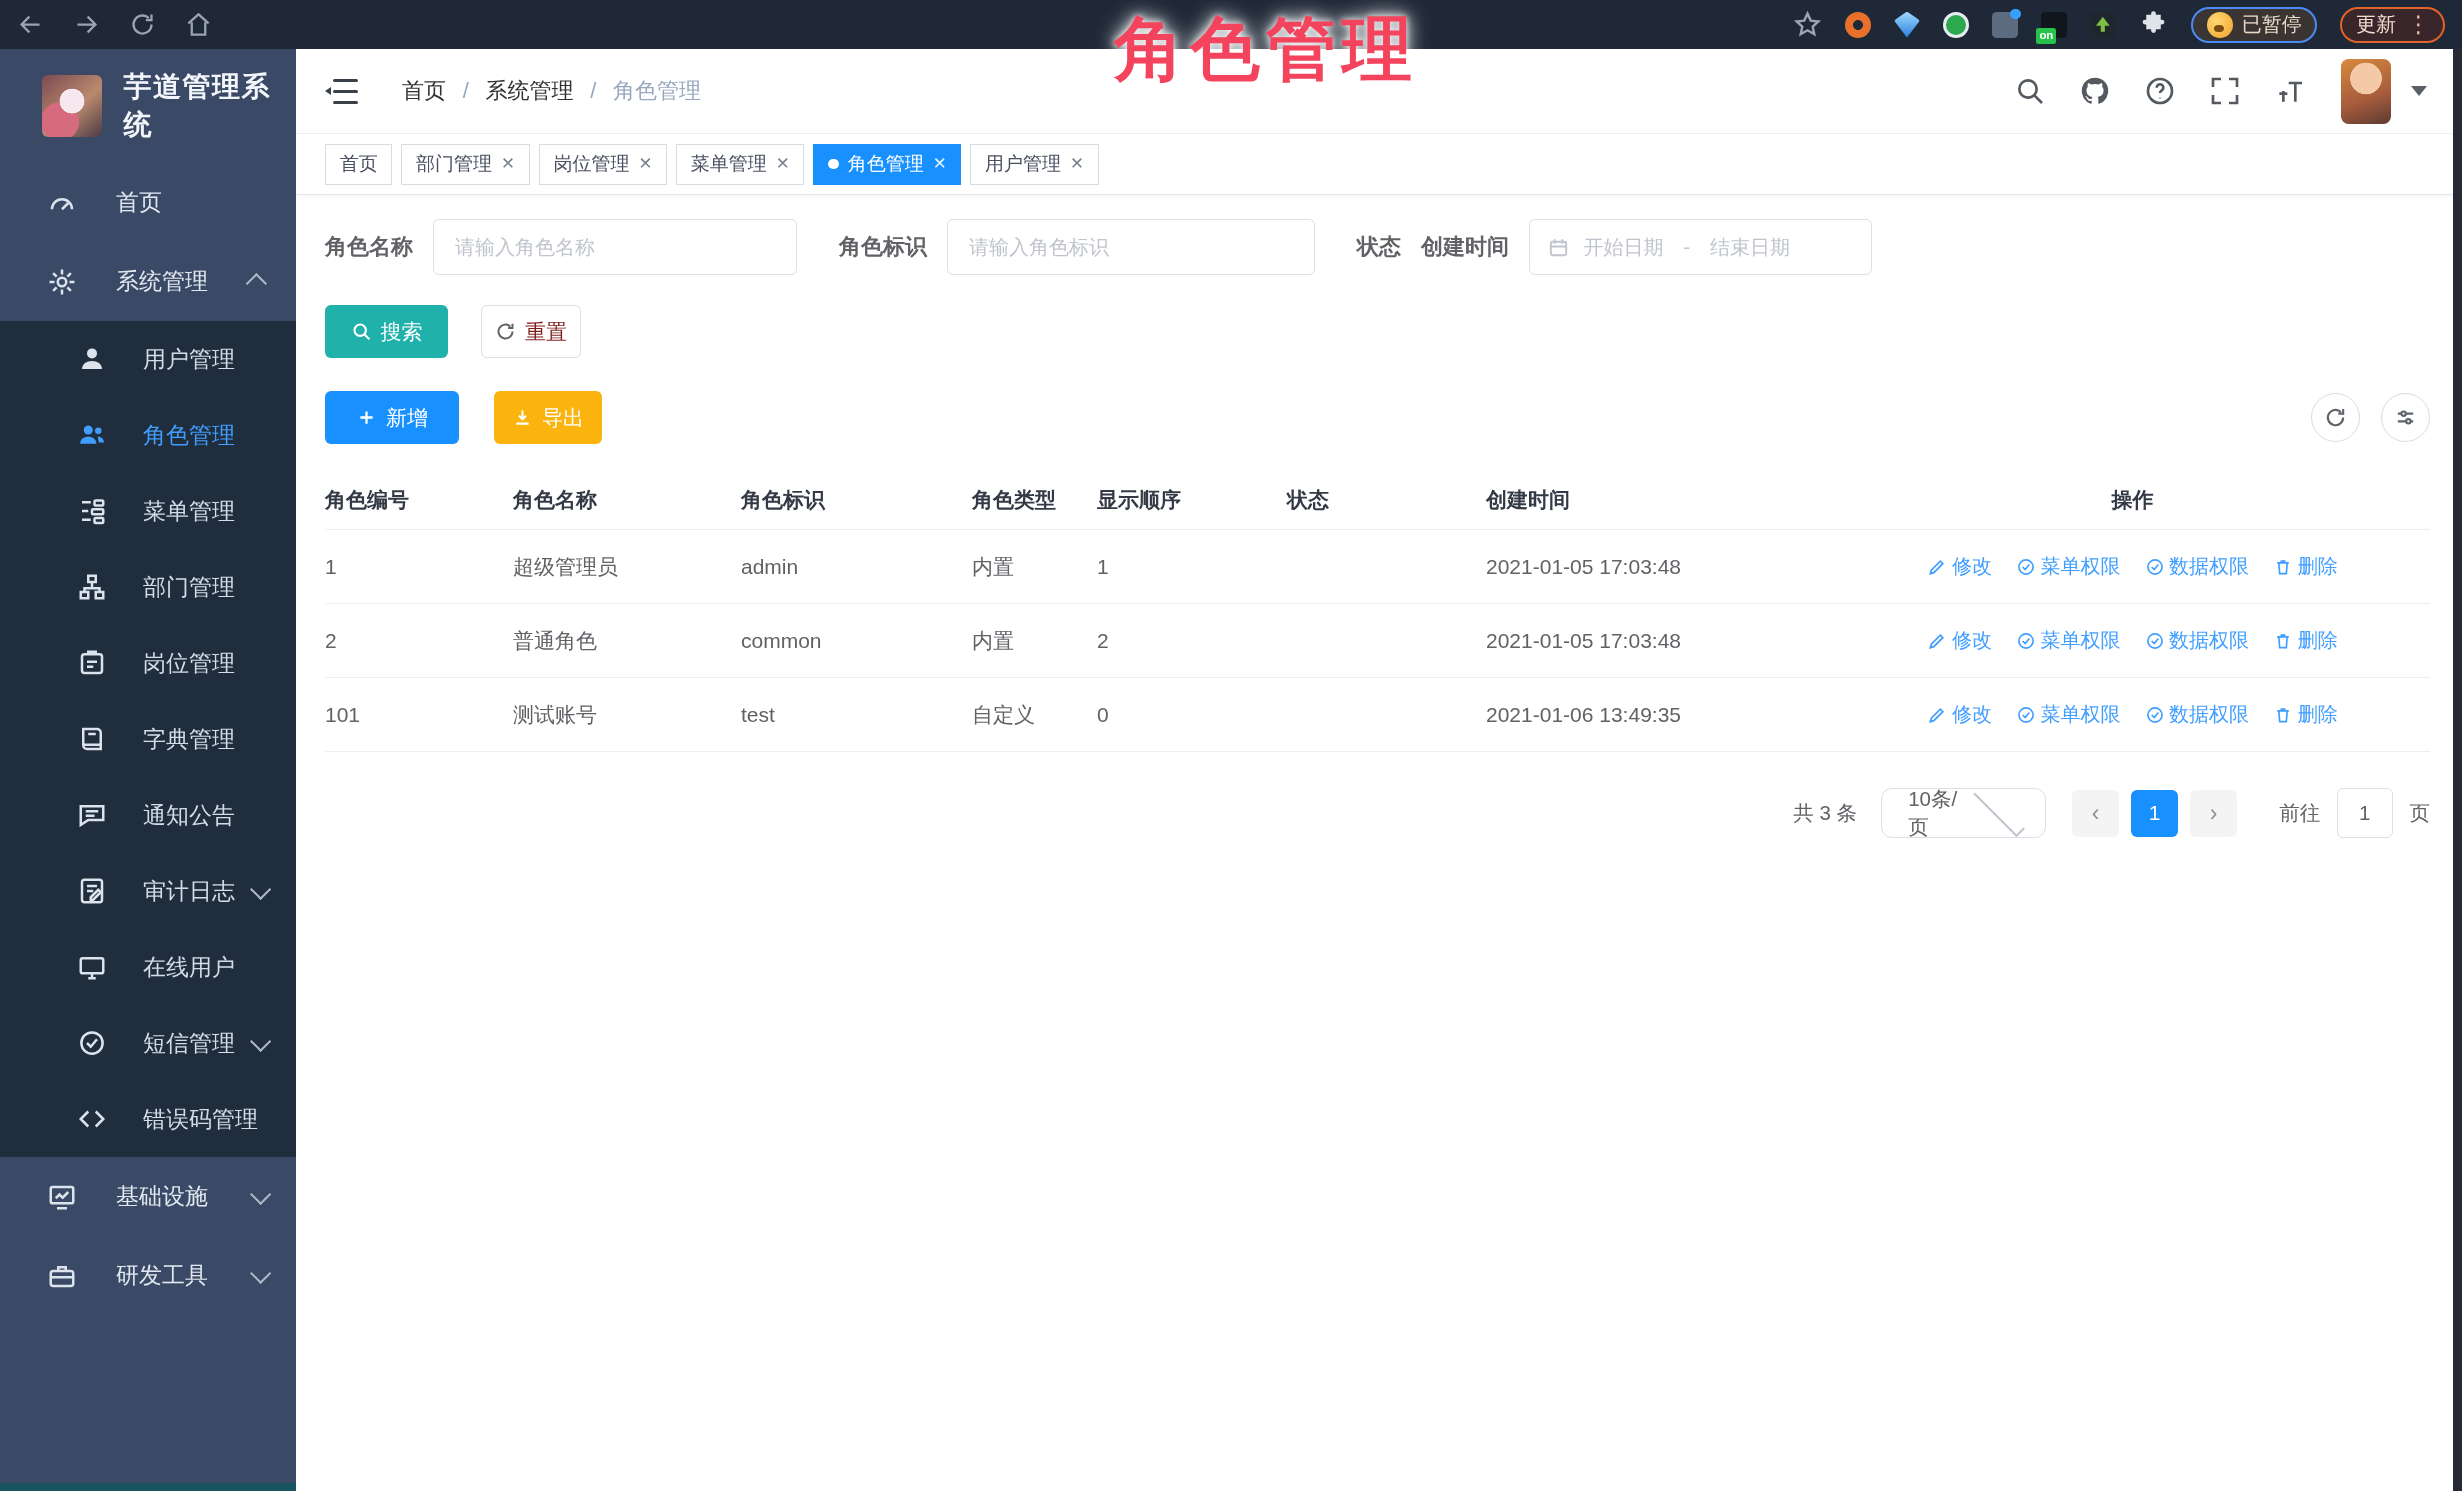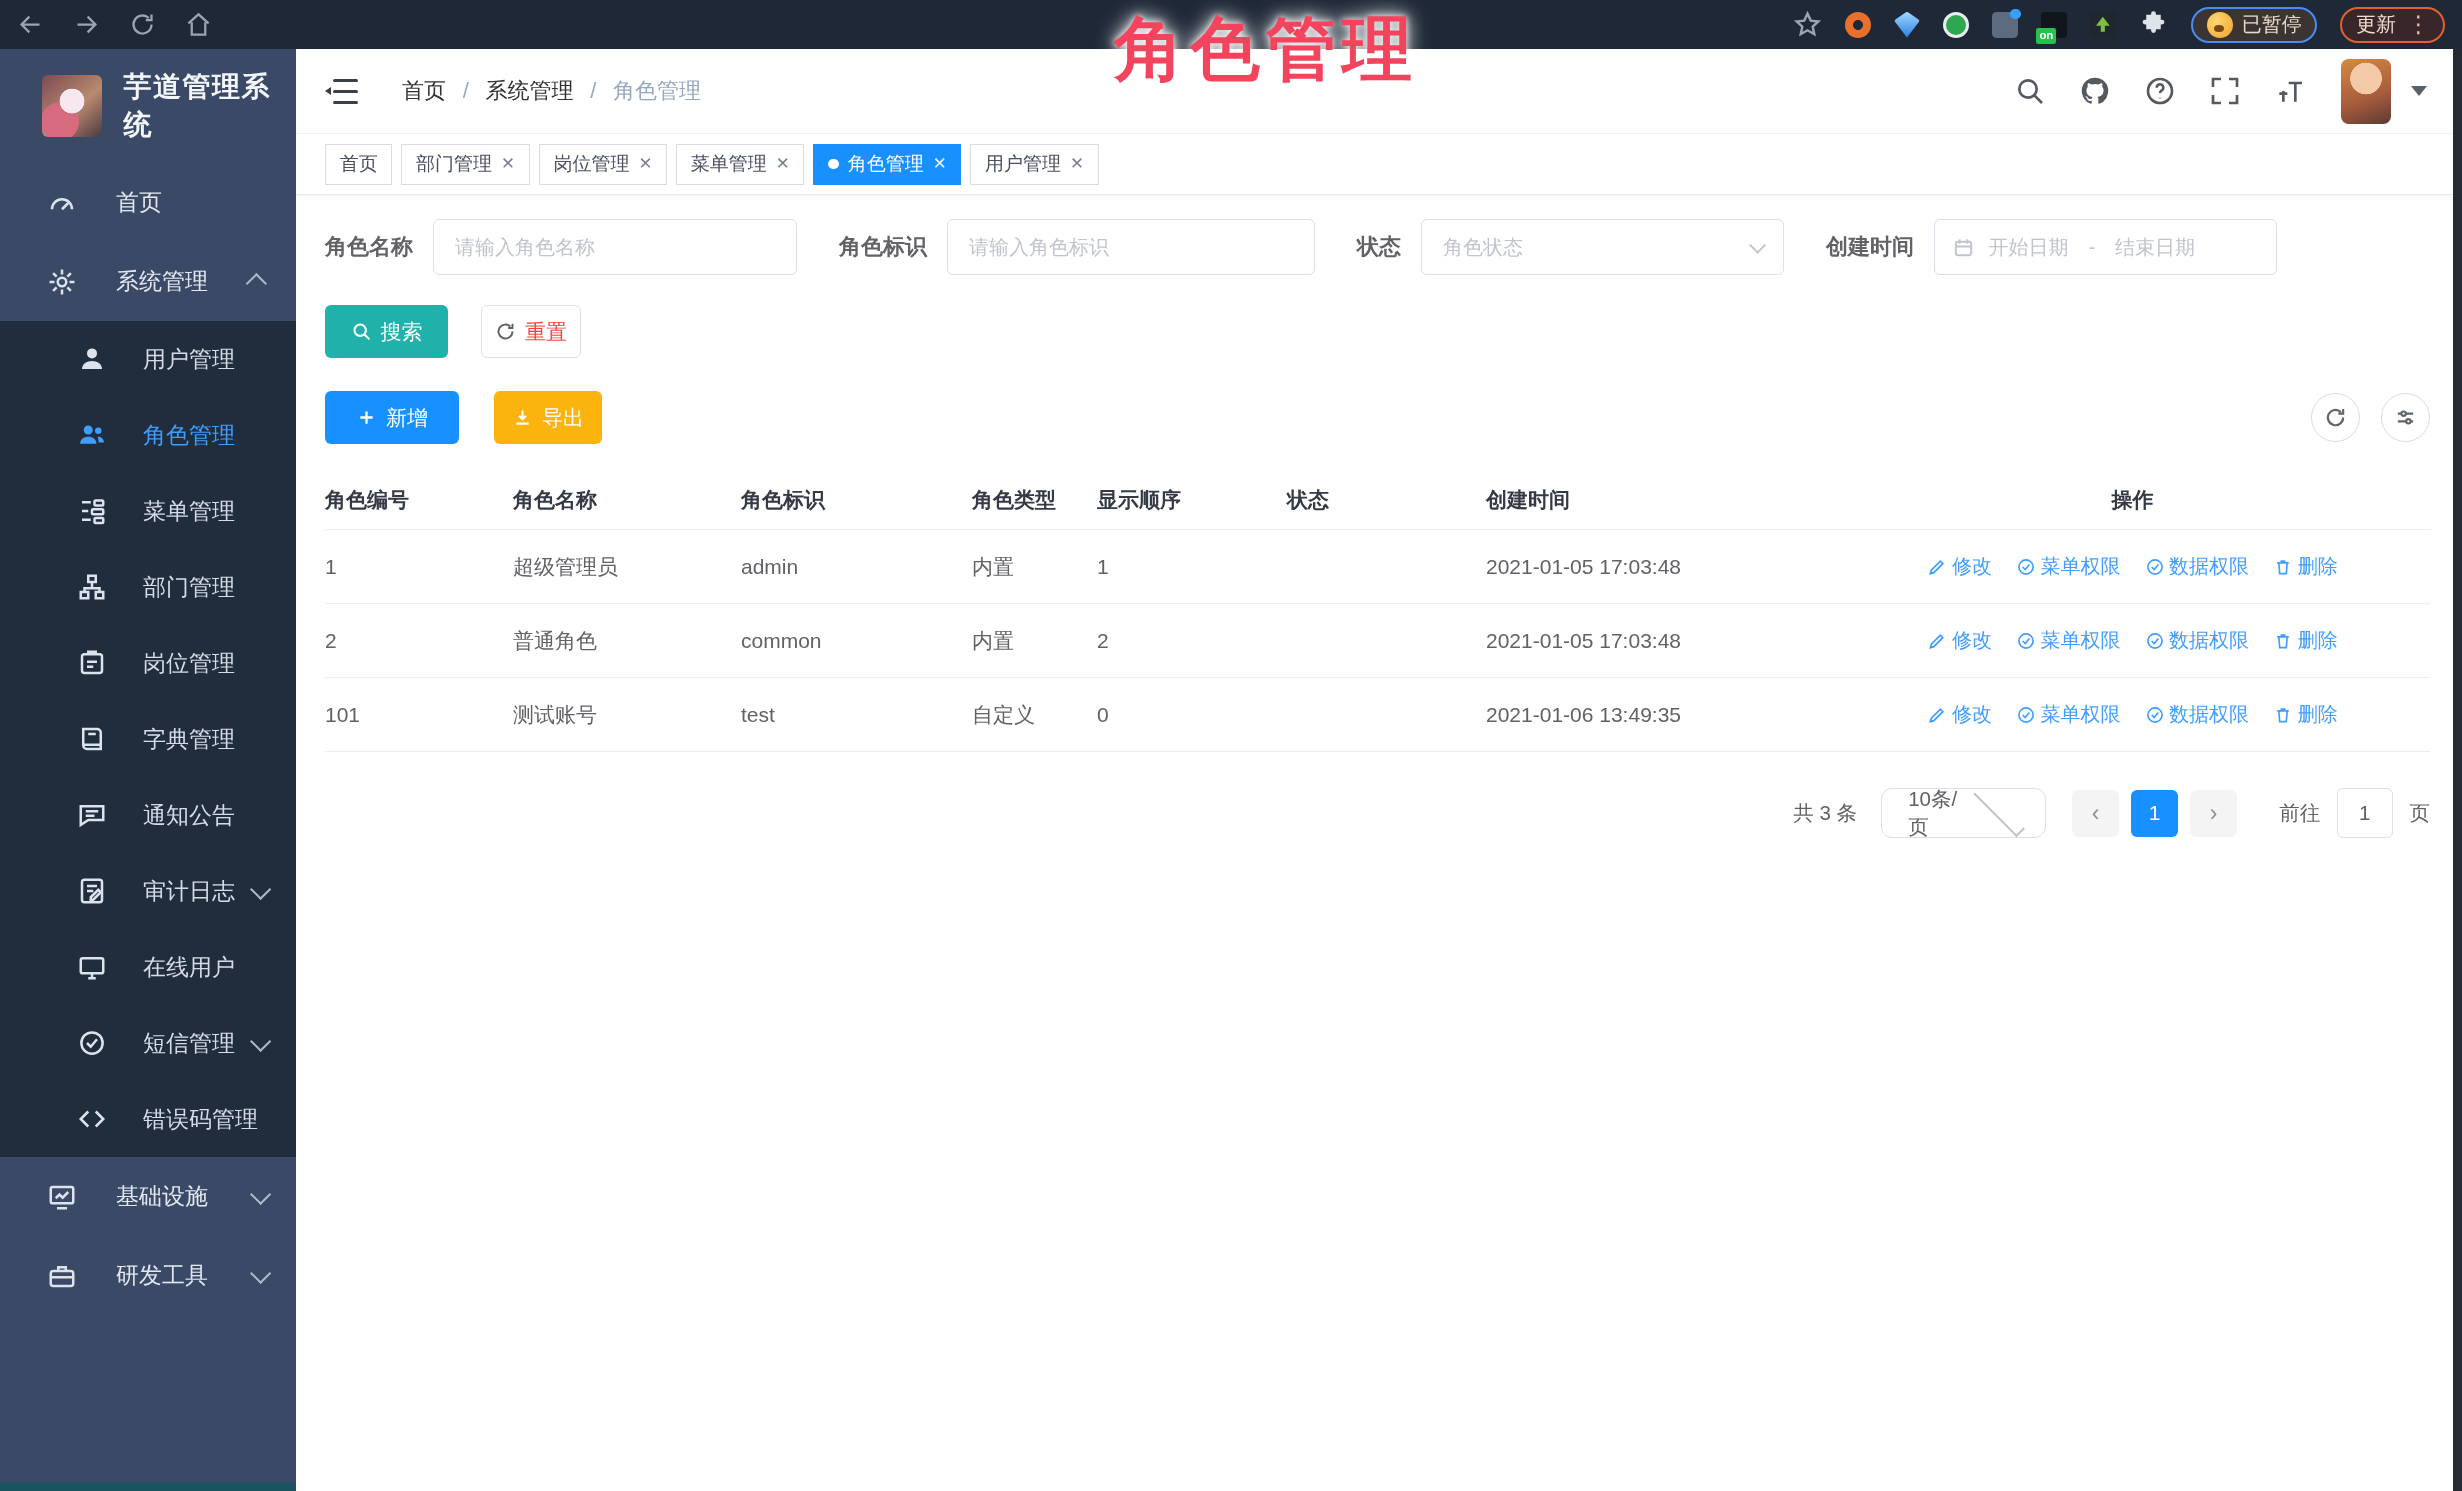--- a/index.html
+++ b/index.html
@@ -112,21 +112,21 @@
   .cal-ic { width:23px; height:23px; color:#c0c4cc; margin-right:13.7px; flex:0 0 auto; }
   .cal-ic svg { width:100%; height:100%; }
   .date-ph { color:#c0c4cc; font-size:20px; }
   .date-sep { color:#c0c4cc; font-size:20px; margin:0 20px; }
 
   .btnrow1 { margin-top:30px; display:flex; align-items:center; }
   .btnrow2 { margin-top:33px; display:flex; align-items:center; }
   .btn { display:flex; align-items:center; justify-content:center; height:53px; border-radius:6px; font-size:21px; cursor:pointer; border:1.5px solid transparent; }
   .btn svg { width:21px; height:21px; margin-right:9px; }
   .btn-search { background:#20b2aa; color:#fff; width:123px; margin-right:33px; }
-  .btn-reset { background:#fff; color:#ef4444; border-color:#dcdfe6; width:100px; }
+  .btn-reset { background:#fff; color:#7f1d1d; border-color:#dcdfe6; width:100px; }
   .btn-add { background:#1890ff; color:#fff; width:134px; margin-right:35px; }
   .btn-export { background:#fbb40d; color:#fff; width:108px; }
   .row2-right { margin-left:auto; display:flex; align-items:center; }
   .circle-btn { width:49px; height:49px; border-radius:50%; border:1.5px solid #d9dce0; background:#fff; color:#5f646b; display:flex; align-items:center; justify-content:center; margin-left:21px; cursor:pointer; }
   .circle-btn svg { width:23px; height:23px; }
 
   
   .tbl { margin-top:27px; width:100%; font-size:21px; }
   .trow { display:grid; grid-template-columns:188px 228px 231px 125px 190px 199px 364px 1fr; align-items:center; }
   .thead { height:59px; color:#333a45; font-weight:bold; border-bottom:1.5px solid #ebeef5; }
@@ -407,24 +407,20 @@
       </div>
 
       <div class="content">
 
         <div class="filters">
           <span class="f-label">角色名称</span>
           <input class="f-input w-name" placeholder="请输入角色名称" style="">
           <span class="f-label">角色标识</span>
           <input class="f-input w-key" placeholder="请输入角色标识" style="">
           <span class="f-label">状态</span>
-          <div class="selbox">
-            <span class="sel-ph">角色状态</span>
-            <span class="sel-chev"></span>
-          </div>
           <span class="f-label">创建时间</span>
           <div class="datebox">
             <span class="cal-ic"><svg viewBox="0 0 24 24" fill="none" stroke="currentColor" stroke-width="2">
                   <rect x="4" y="6" width="16" height="14" rx="2"></rect>
                   <path d="M8 3.5V8M16 3.5V8M4 11h16"></path>
                 </svg></span>
             <span class="date-ph">开始日期</span>
             <span class="date-sep">-</span>
             <span class="date-ph">结束日期</span>
           </div>

